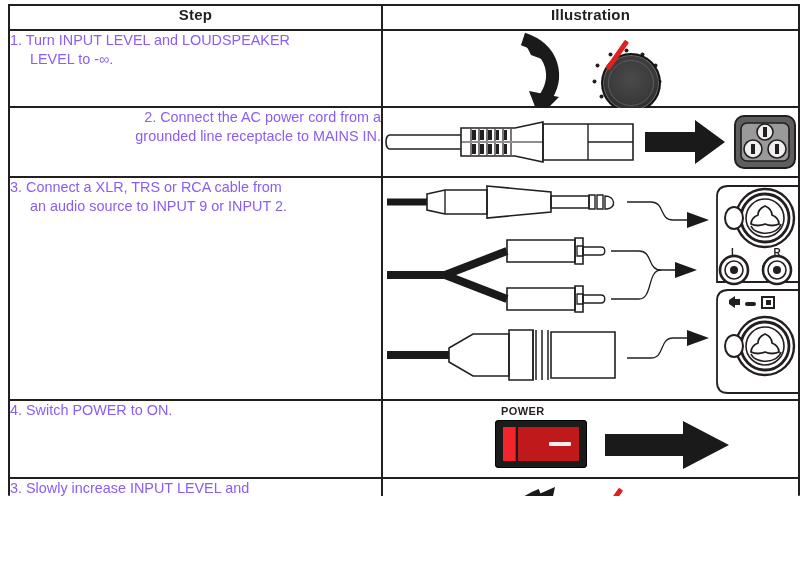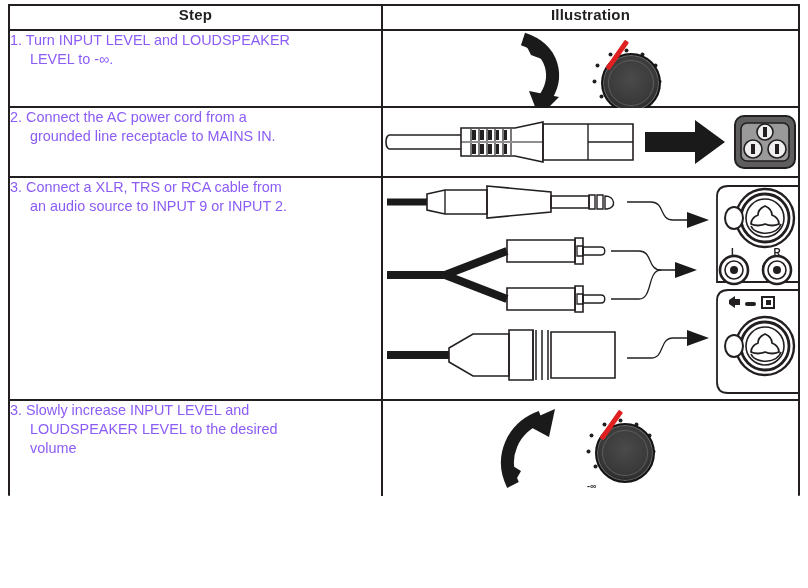--- a/index.html
+++ b/index.html
@@ -224,21 +224,21 @@
                 <div class="knob-ring"></div>
               </div>
               <div class="knob-pointer"></div>
               <span class="knob-lbl min">-∞</span>
               <span class="knob-lbl max">+6dB</span>
             </div>
           </div>
         </td>
       </tr>
 
-      <tr style="height:68px;">
+      <tr style="height:68px;text-align:right;">
         <td class="step-cell">
           <span class="step-text">2. Connect the AC power cord from a
 grounded line receptacle to MAINS IN.</span>
         </td>
         <td class="ill-cell">
           <div class="cord-fig">
             <svg width="416" height="68" viewBox="0 0 416 68">
 
               <path class="ln" d="M6 27 L78 27" stroke-width="1.6"></path>
               <path class="ln" d="M6 41 L78 41" stroke-width="1.6"></path>
@@ -392,20 +392,40 @@
                 <ellipse cx="382" cy="168" rx="19" ry="19" fill="none" stroke="#231f20" stroke-width="1.6"></ellipse>
                 <path class="ln" d="M368 176 C372 186, 394 186, 398 174" stroke-width="1.6"></path>
                 <path d="M382 156 q7 3 7 9 q7 3 7 9 q-7 3 -14 0 q-7 3 -14 0 q0 -6 7 -9 q0 -6 7 -9 Z" fill="none" stroke="#231f20" stroke-width="1.8"></path>
                 <ellipse cx="351" cy="168" rx="9" ry="11" fill="#fff" stroke="#231f20" stroke-width="2"></ellipse>
               </g>
             </svg>
           </div>
         </td>
       </tr>
 
+      <tr style="height:78px;">
+        <td class="step-cell">
+          <span class="step-text">4. Switch POWER to ON.</span>
+        </td>
+        <td class="ill-cell">
+          <div class="pw-fig">
+            <span class="pw-label">POWER</span>
+            <div class="pw-switch">
+              <div class="pw-rocker">
+                <div class="pw-strip"></div>
+                <div class="pw-divider"></div>
+                <div class="pw-dash"></div>
+              </div>
+            </div>
+            <svg class="blk-arrow" style="left:222px; top:20px;" width="128" height="48" viewBox="0 0 128 48">
+              <path d="M0 13 L78 13 L78 0 L124 24 L78 48 L78 35 L0 35 Z" fill="#1a1a1a"></path>
+            </svg>
+          </div>
+        </td>
+      </tr>
 
       <tr style="height:97px;">
         <td class="step-cell">
           <span class="step-text">3. Slowly increase INPUT LEVEL and
 LOUDSPEAKER LEVEL to the desired
 volume</span>
         </td>
         <td class="ill-cell">
           <div class="knob-fig">
 

